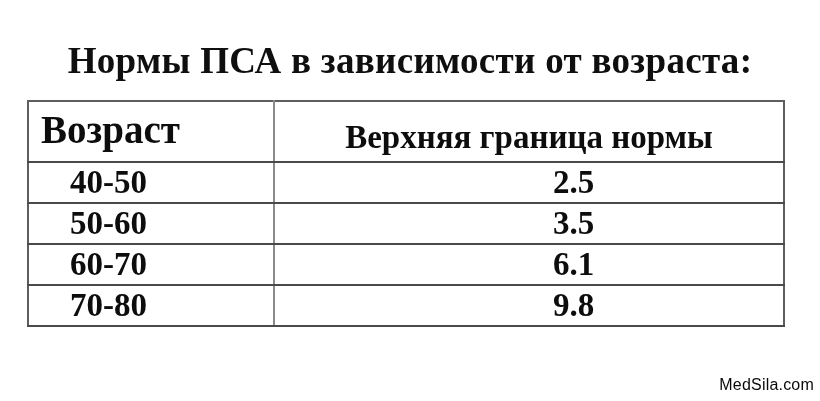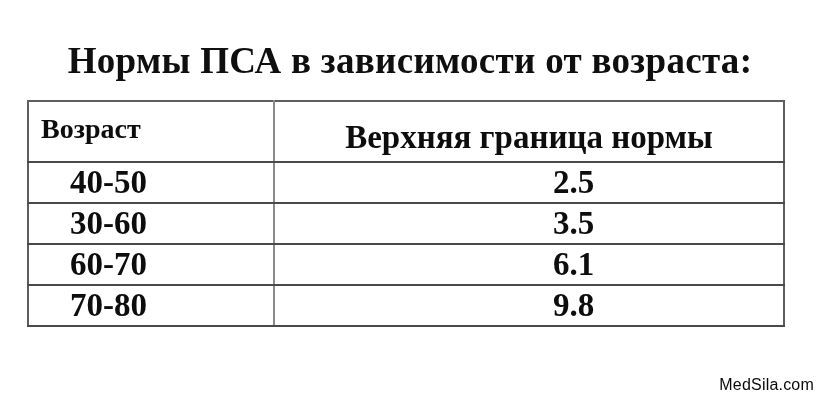--- a/index.html
+++ b/index.html
@@ -49,21 +49,21 @@
   }
   .th-age, .age-cell {
     border-right: 2px solid #8a8a8a;
   }
   thead tr { height: 61px; }
   tbody tr { height: 29px; }
   .th-age {
     text-align: left;
     padding-left: 12px;
     padding-bottom: 6px;
-    font-size: 28px;
+    font-size: 39px;
     vertical-align: middle;
   }
   .th-limit {
     text-align: center;
     padding-top: 12px;
     font-size: 33px;
     vertical-align: middle;
   }
   .age-cell {
     text-align: left;
@@ -105,21 +105,21 @@
         <th class="th-age">Возраст</th>
         <th class="th-limit">Верхняя граница нормы</th>
       </tr>
     </thead>
     <tbody id="table-body">
         <tr>
           <td class="age-cell">40-50</td>
           <td class="value-cell">2.5</td>
         </tr>
         <tr>
-          <td class="age-cell">30-60</td>
+          <td class="age-cell">50-60</td>
           <td class="value-cell">3.5</td>
         </tr>
         <tr>
           <td class="age-cell">60-70</td>
           <td class="value-cell">6.1</td>
         </tr>
         <tr>
           <td class="age-cell">70-80</td>
           <td class="value-cell">9.8</td>
         </tr>

